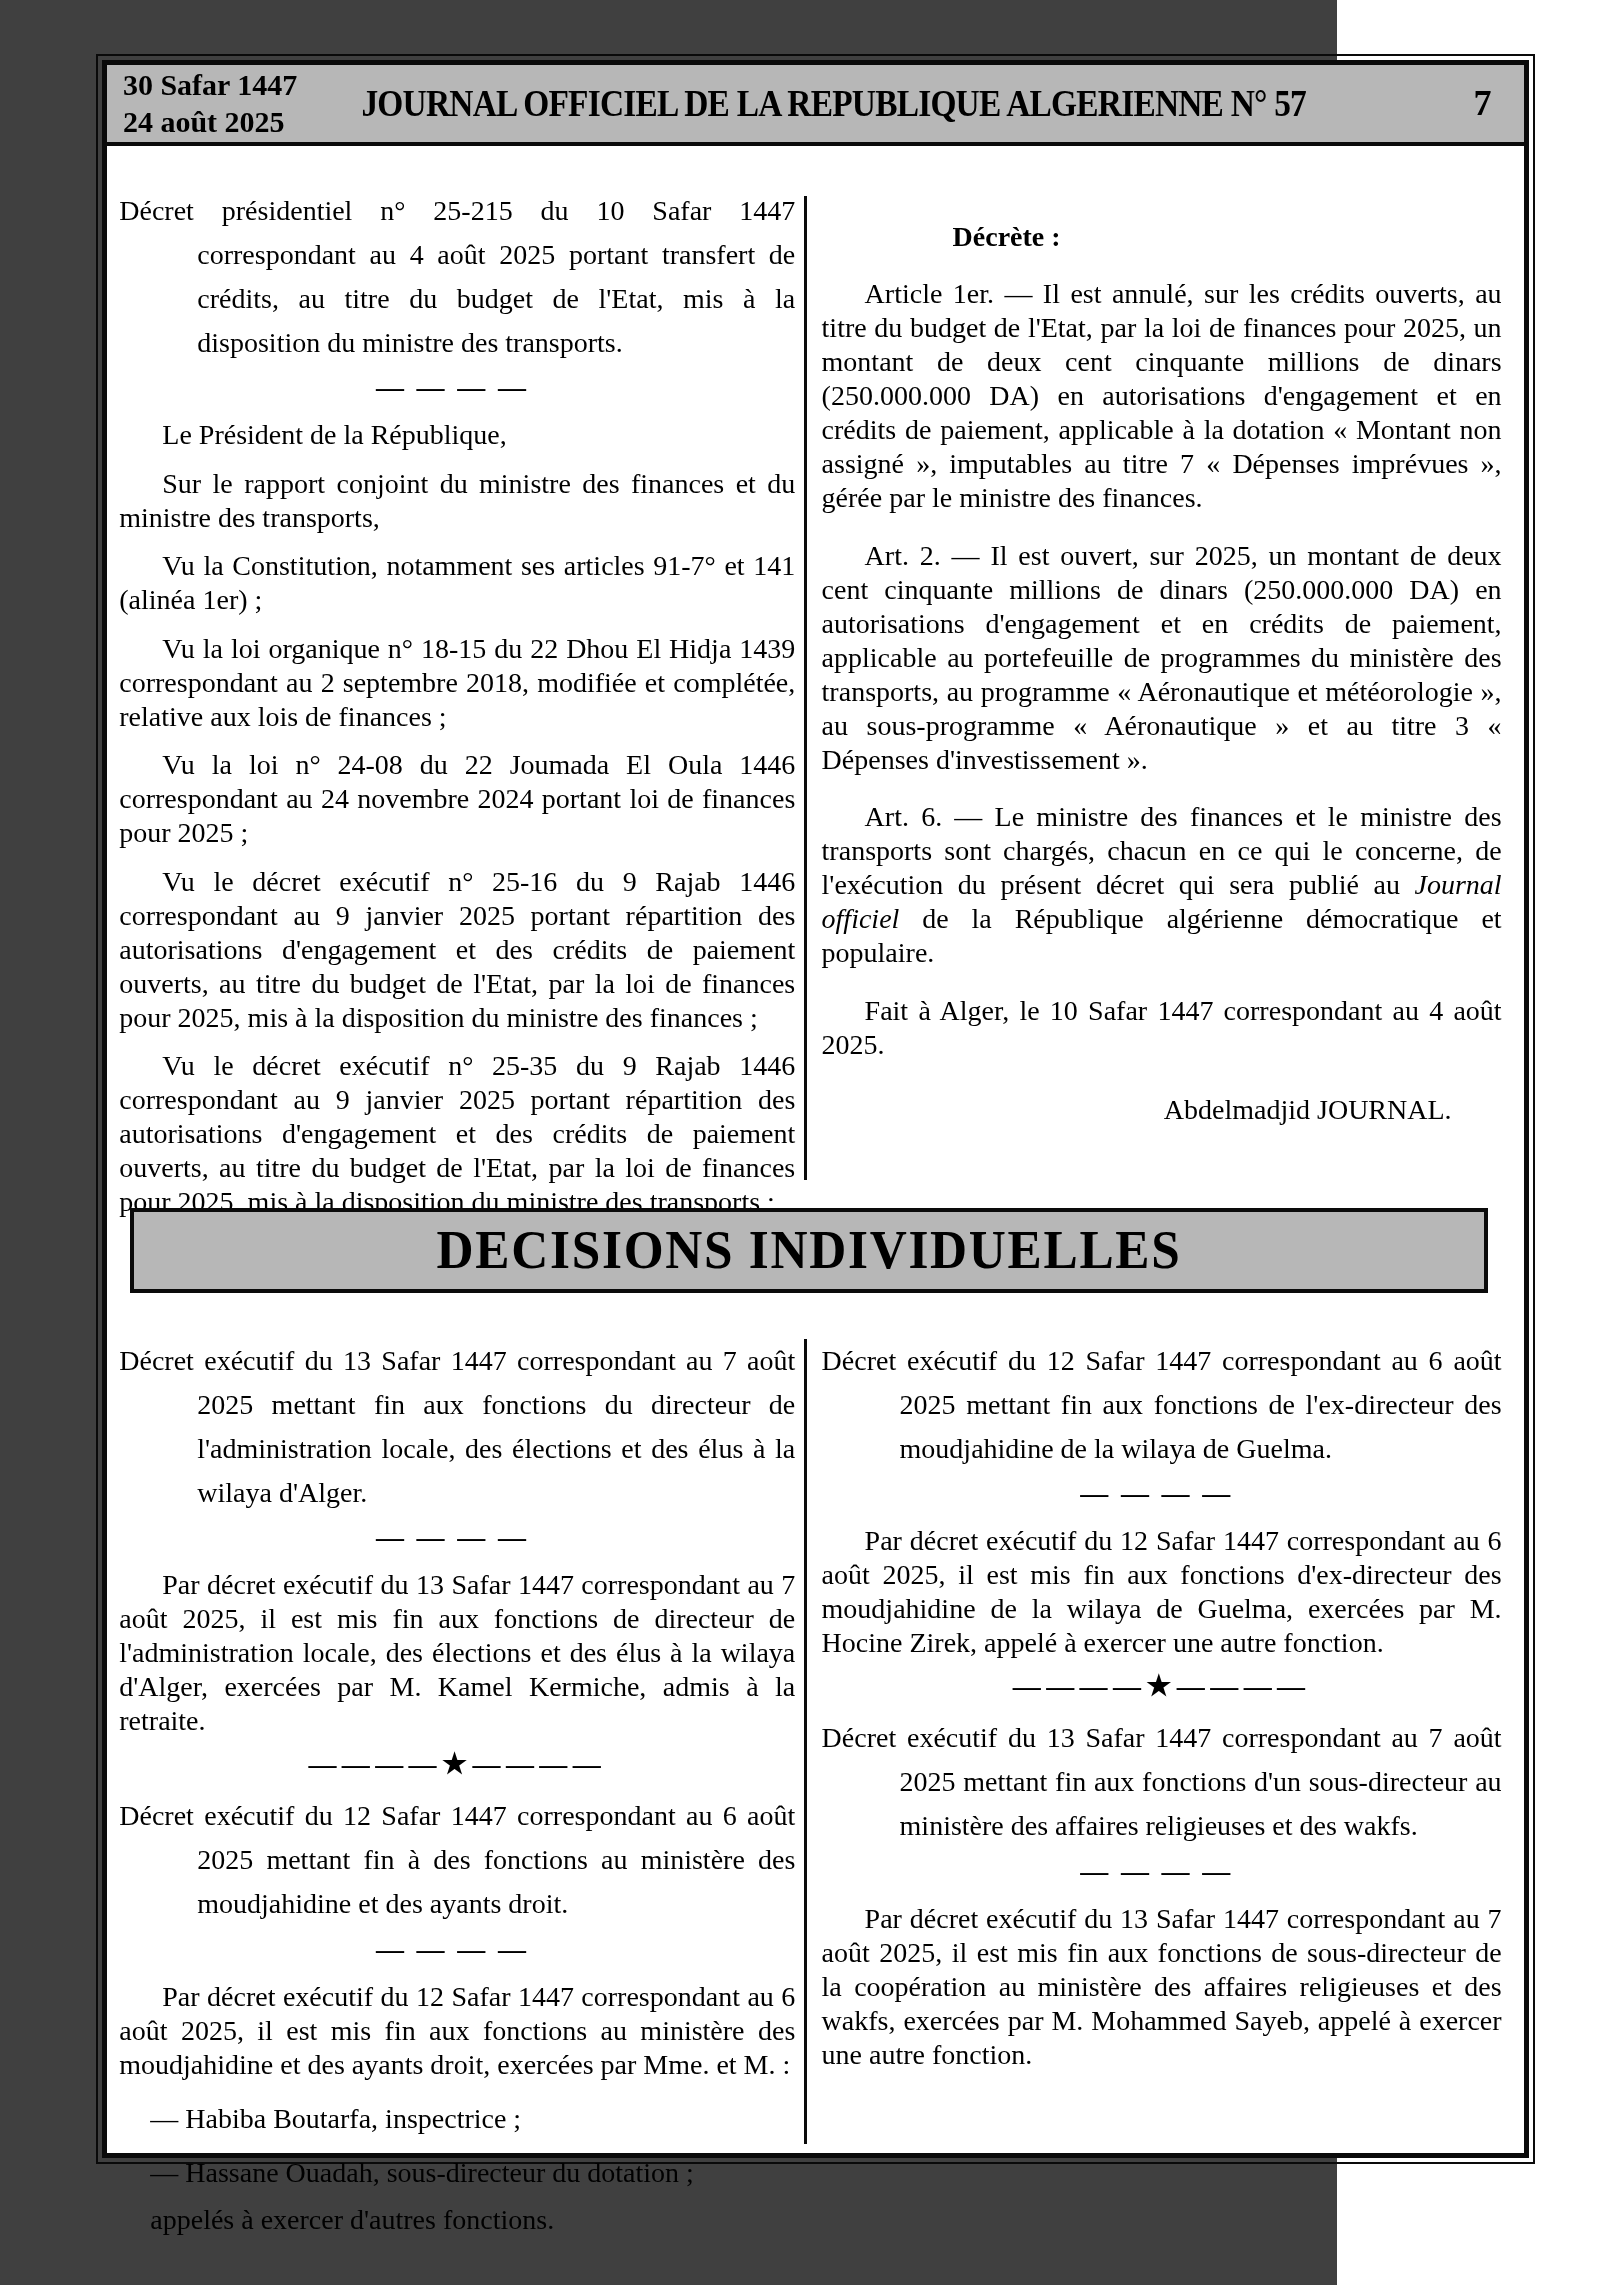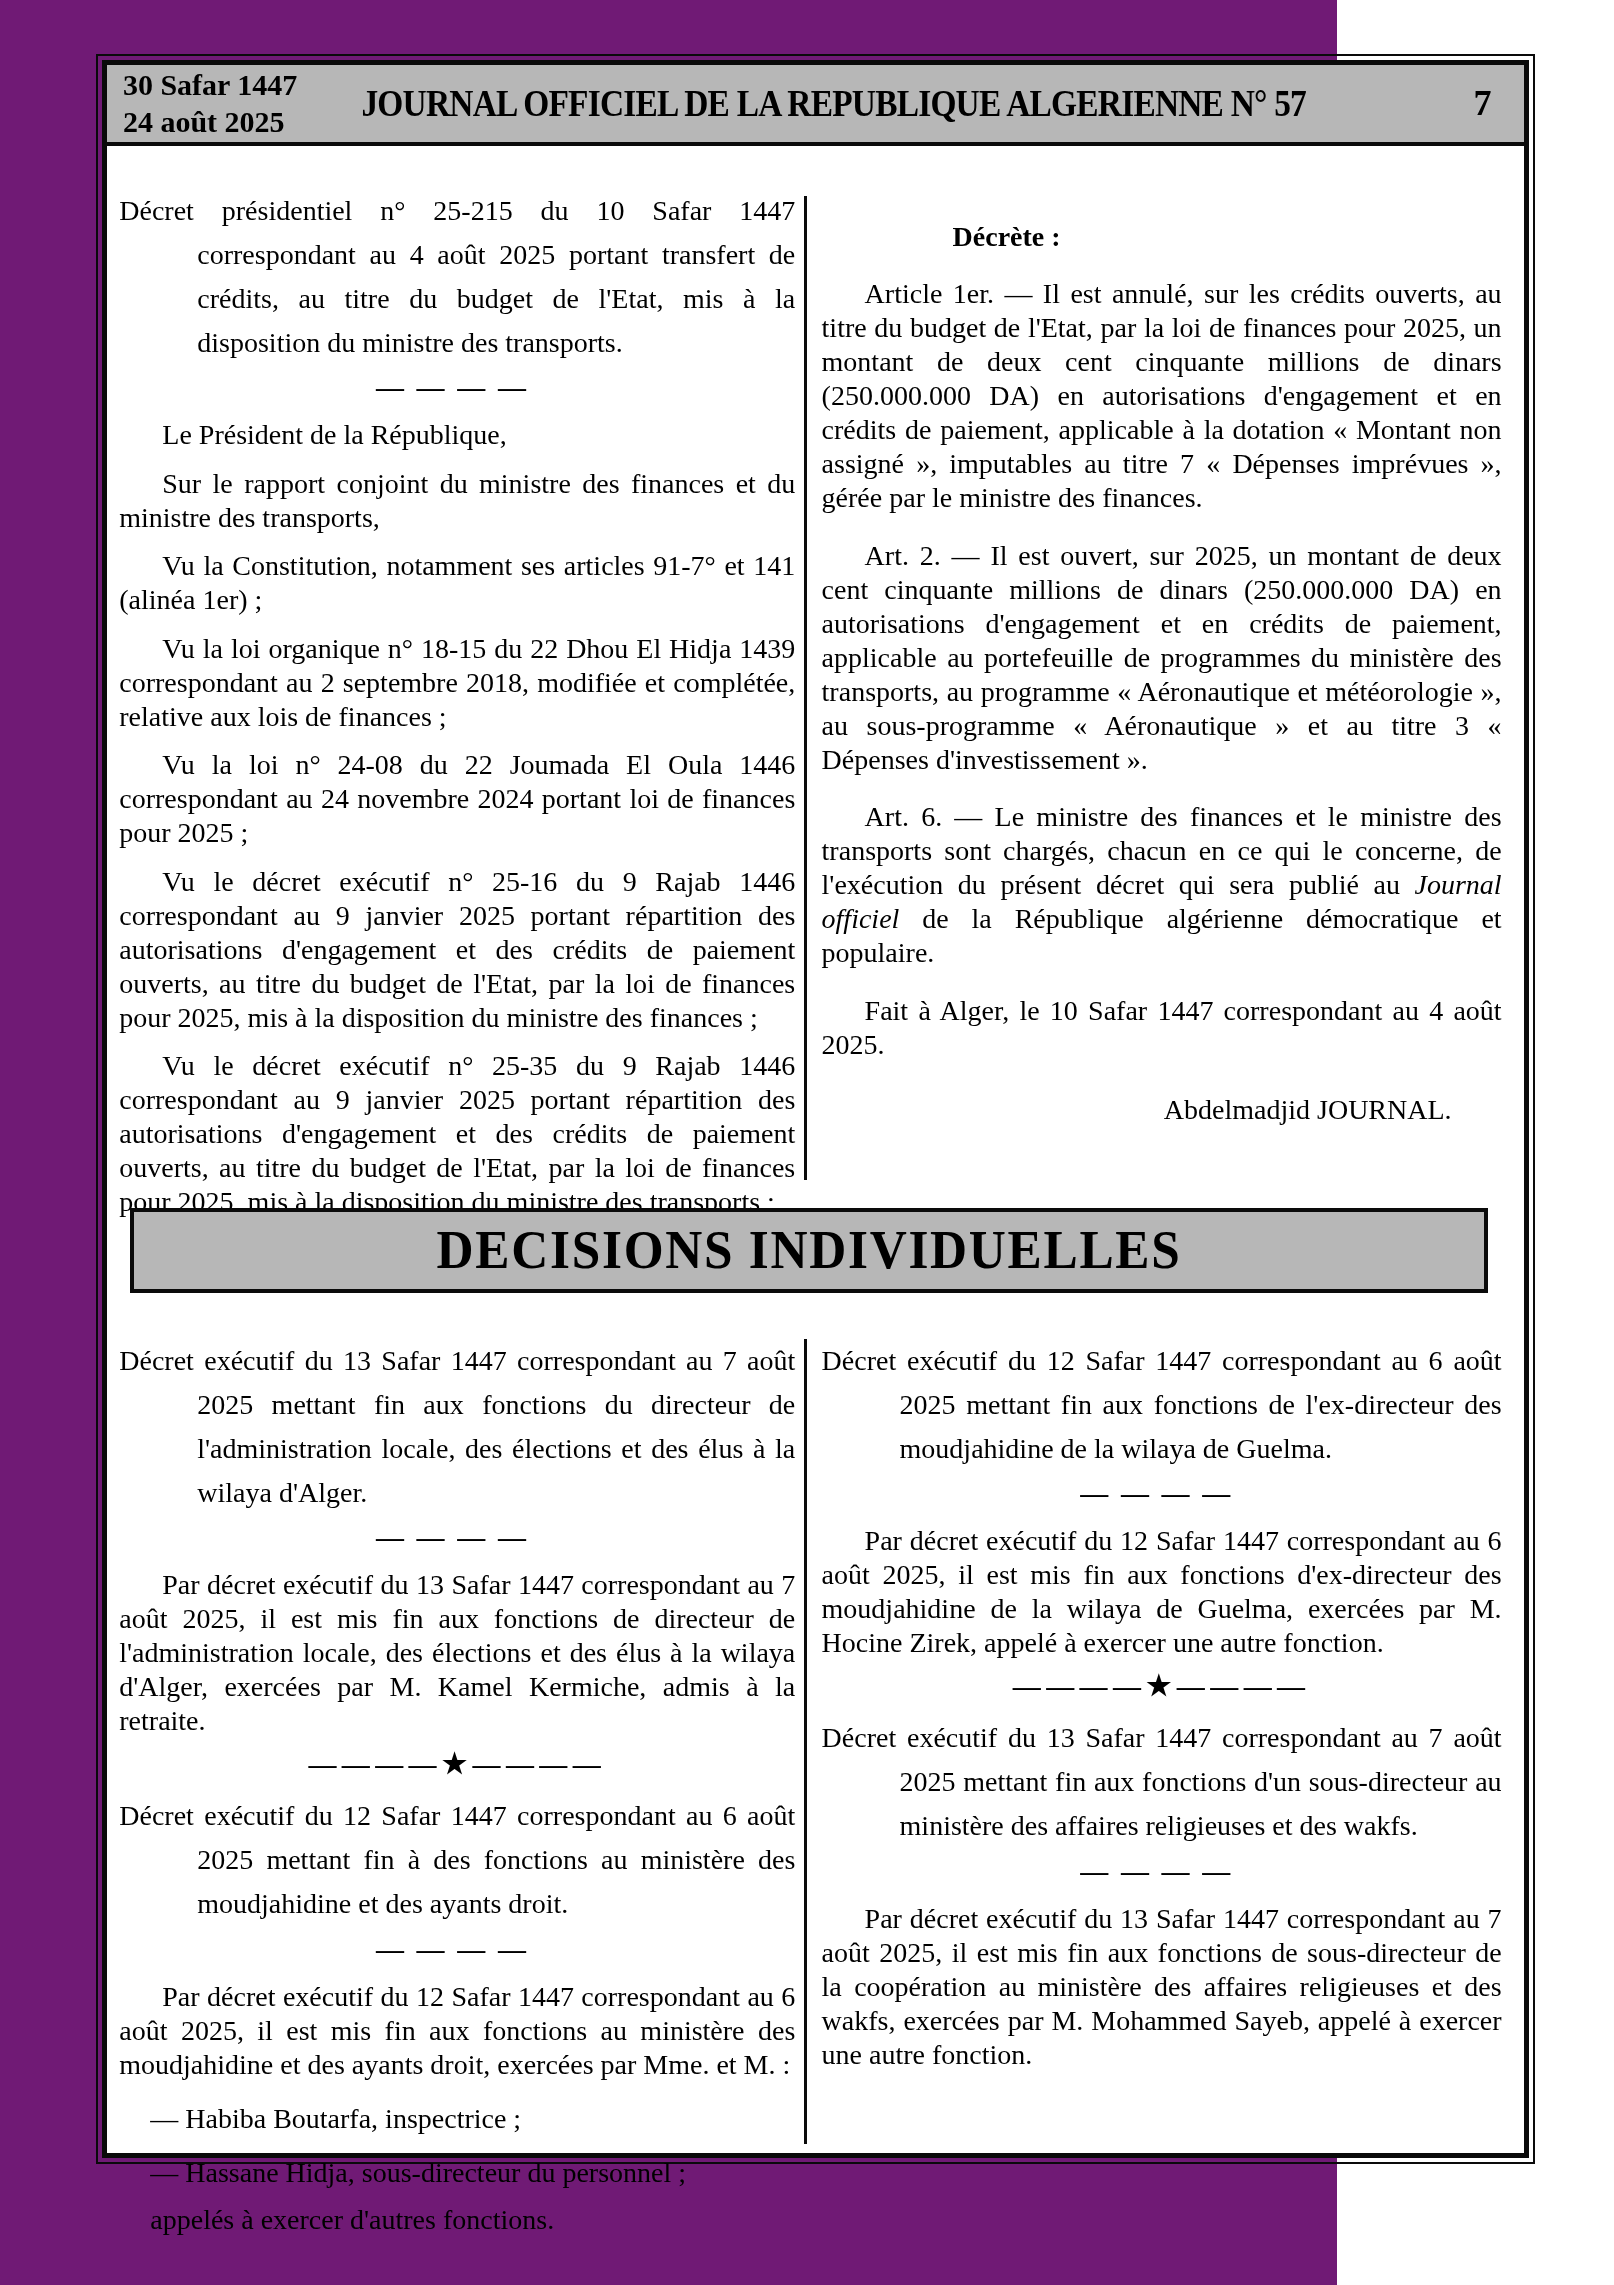--- a/index.html
+++ b/index.html
@@ -1,18 +1,18 @@
 <!DOCTYPE html>
 <html style="font-size:14.5px"><head>
 <meta charset="utf-8">
 <style>
   * { margin:0; padding:0; box-sizing:border-box; }
   html,body { width:1615px; height:2285px; background:#ffffff;
     font-family:"Liberation Serif","DejaVu Serif",serif; color:#000; }
-  .page { position:relative; width:1337px; height:2285px; background:#701a75; }
+  .page { position:relative; width:1337px; height:2285px; background:#404040; }
 
   .frame-outer { position:absolute; left:96px; top:54px; width:1439px; height:2110px;
     border:2.7px solid #0a0a0a; }
   .frame-inner { position:absolute; left:3.6px; top:3.6px; right:3.6px; bottom:3.6px;
     border:5.4px solid #0a0a0a; background:#fff; }
 
   
   .band { position:absolute; left:0; right:0; top:0; height:81px; background:#b7b7b7;
     border-bottom:4.5px solid #0a0a0a; display:flex; align-items:center; }
   .dates { padding-left:16.3px; font-weight:bold; font-size:30px; line-height:37px; white-space:nowrap; }
@@ -104,21 +104,21 @@
 
         <section class="col bottom-left">
           <h2 class="decree-title">Décret exécutif du 13 Safar 1447 correspondant au 7 août 2025 mettant fin aux fonctions du directeur de l'administration locale, des élections et des élus à la wilaya d'Alger.</h2>
           <div class="sep">————</div>
           <p class="para">Par décret exécutif du 13 Safar 1447 correspondant au 7 août 2025, il est mis fin aux fonctions de directeur de l'administration locale, des élections et des élus à la wilaya d'Alger, exercées par M. Kamel Kermiche, admis à la retraite.</p>
           <div class="sep star">————★————</div>
           <h2 class="decree-title">Décret exécutif du 12 Safar 1447 correspondant au 6 août 2025 mettant fin à des fonctions au ministère des moudjahidine et des ayants droit.</h2>
           <div class="sep">————</div>
           <p class="para">Par décret exécutif du 12 Safar 1447 correspondant au 6 août 2025, il est mis fin aux fonctions au ministère des moudjahidine et des ayants droit, exercées par Mme. et M. :</p>
           <p class="item">— Habiba Boutarfa, inspectrice ;</p>
-          <p class="item">— Hassane Hidja, sous-directeur du personnel ;</p>
+          <p class="item">— Hassane Ouadah, sous-directeur du dotation ;</p>
           <p class="closing">appelés à exercer d'autres fonctions.</p>
         </section>
 
         <section class="col bottom-right">
           <h2 class="decree-title">Décret exécutif du 12 Safar 1447 correspondant au 6 août 2025 mettant fin aux fonctions de l'ex-directeur des moudjahidine de la wilaya de Guelma.</h2>
           <div class="sep">————</div>
           <p class="para">Par décret exécutif du 12 Safar 1447 correspondant au 6 août 2025, il est mis fin aux fonctions d'ex-directeur des moudjahidine de la wilaya de Guelma, exercées par M. Hocine Zirek, appelé à exercer une autre fonction.</p>
           <div class="sep star">————★————</div>
           <h2 class="decree-title">Décret exécutif du 13 Safar 1447 correspondant au 7 août 2025 mettant fin aux fonctions d'un sous-directeur au ministère des affaires religieuses et des wakfs.</h2>
           <div class="sep">————</div>

